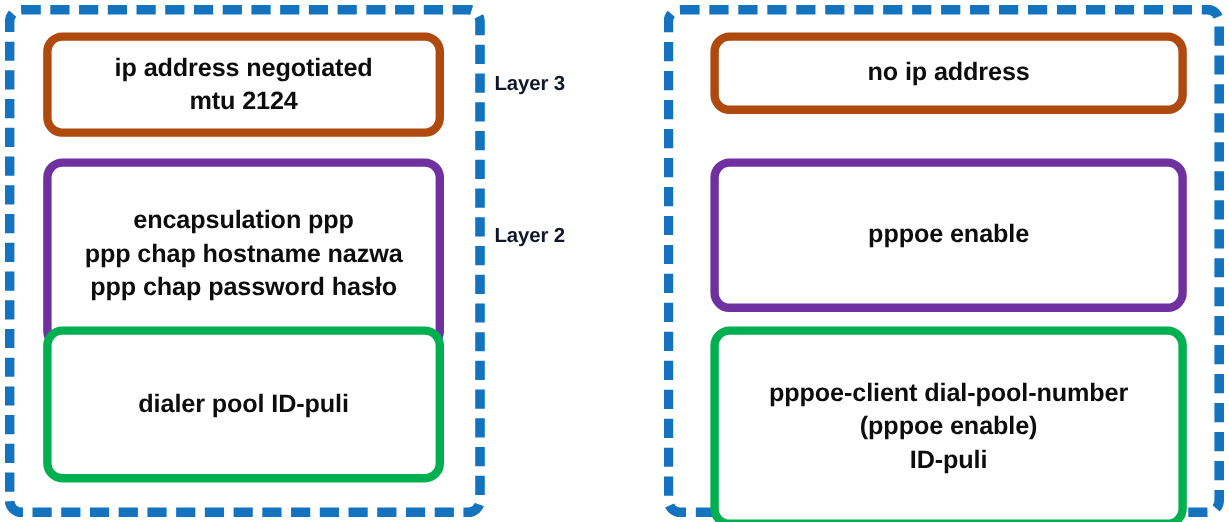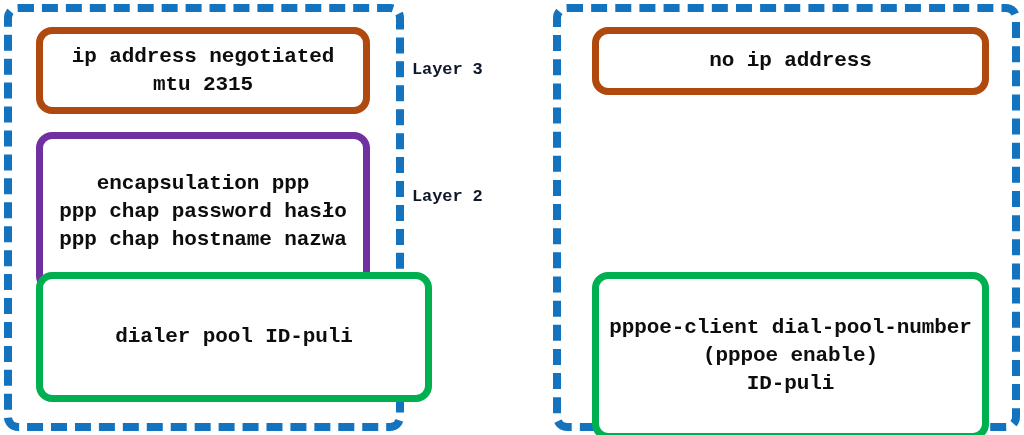--- a/index.html
+++ b/index.html
@@ -11,21 +11,20 @@
     width: 1024px;
     height: 435px;
     font-family: "Liberation Sans", sans-serif;
     overflow: hidden;
   }
   #diagram {
     position: relative;
     width: 1024px;
     height: 435px;
     background: #ffffff;
-    font-family: Liberation Mono, monospace;
   }
 
   
   .group {
     position: absolute;
     box-sizing: border-box;
     border: 8px dashed #1373BE;
     border-radius: 14px;
     background: transparent;
   }
@@ -61,21 +60,21 @@
     white-space: nowrap;
   }
 
   .c-orange { border-color: #B0490D; }
   .c-purple { border-color: #7030A0; }
   .c-green  { border-color: #00AF4F; }
 
   
   #box-l3 { left: 36px; top: 27px;  width: 334px; height: 87px; }
   #box-l2 { left: 36px; top: 132px; width: 334px; height: 160px; }
-  #box-l1 { left: 36px; top: 272px; width: 396px; height: 130px; }
+  #box-l1 { left: 36px; top: 272px; width: 334px; height: 130px; }
 
   
   #box-r3 { left: 592px; top: 27px;  width: 397px; height: 68px; }
   #box-r2 { left: 592px; top: 132px; width: 397px; height: 128px; }
   #box-r1 { left: 592px; top: 272px; width: 397px; height: 168px; }
 
   
   .layer-label {
     position: absolute;
     width: 140px;
@@ -95,47 +94,52 @@
 
 <div id="diagram">
 
   <div id="group-left" class="group"></div>
 
   <div id="group-right" class="group"></div>
 
   <div id="box-l3" class="box c-orange">
     <span class="lines">
       <span class="line">ip address negotiated</span>
-      <span class="line">mtu 2315</span>
+      <span class="line">mtu 2124</span>
     </span>
   </div>
 
   <div id="box-l2" class="box c-purple">
     <span class="lines">
       <span class="line">encapsulation ppp</span>
+      <span class="line">ppp chap hostname nazwa</span>
       <span class="line">ppp chap password hasło</span>
-      <span class="line">ppp chap hostname nazwa</span>
     </span>
   </div>
 
   <div id="box-l1" class="box c-green">
     <span class="lines">
       <span class="line">dialer pool ID-puli</span>
     </span>
   </div>
 
   <div id="layer-3" class="layer-label">Layer 3</div>
   <div id="layer-2" class="layer-label">Layer 2</div>
 
   <div id="box-r3" class="box c-orange">
     <span class="lines">
       <span class="line">no ip address</span>
     </span>
   </div>
 
+  <div id="box-r2" class="box c-purple">
+    <span class="lines">
+      <span class="line">pppoe enable</span>
+    </span>
+  </div>
 
   <div id="box-r1" class="box c-green">
     <span class="lines">
       <span class="line">pppoe-client dial-pool-number</span>
       <span class="line">(pppoe enable)</span>
       <span class="line">ID-puli</span>
     </span>
   </div>
 
 </div>

